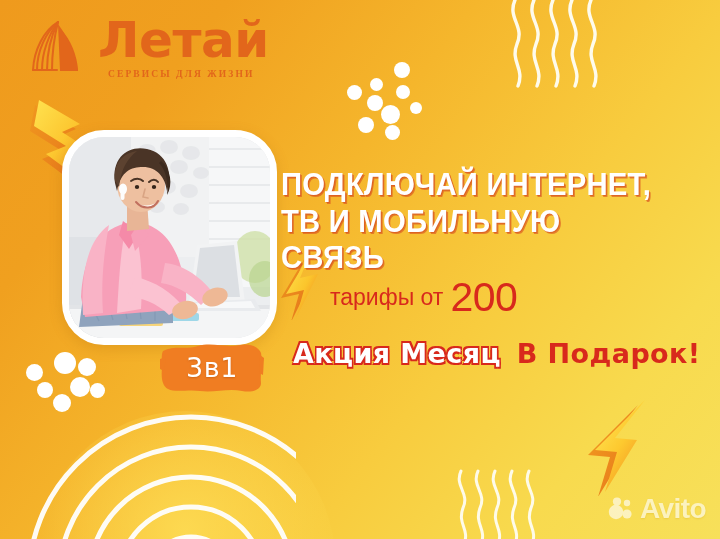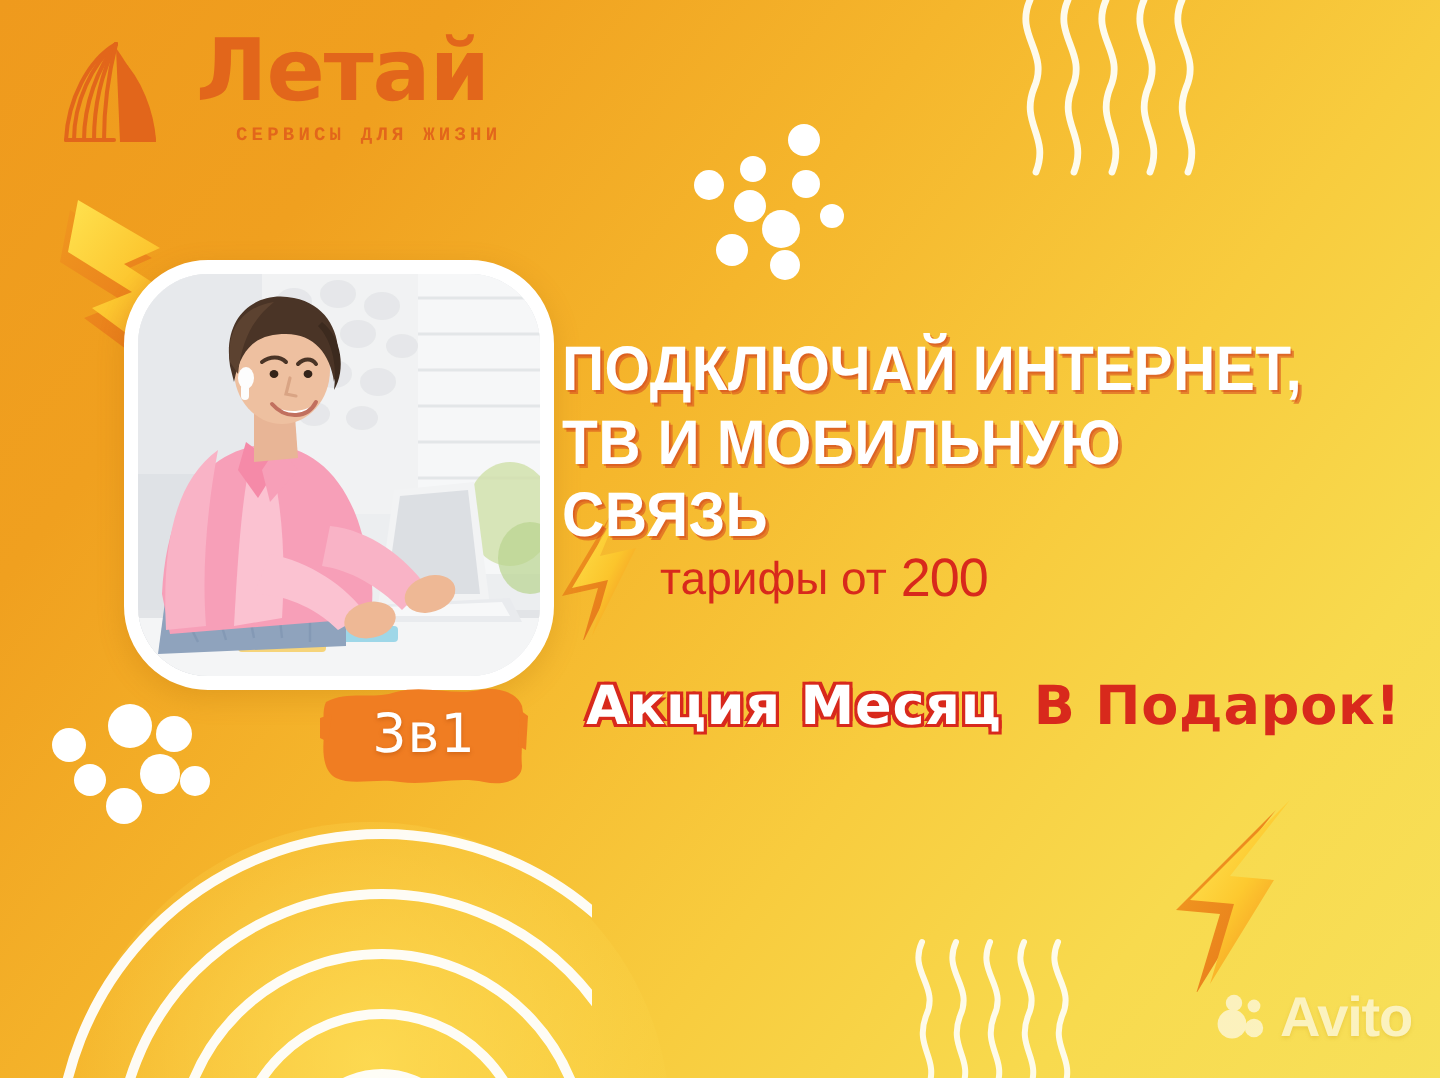--- a/index.html
+++ b/index.html
@@ -51,29 +51,29 @@
   .bolt{ position:absolute; }
 
   
   .logo{
     position:absolute; left:26px; top:16px;
     display:flex; align-items:flex-start; gap:10px;
   }
   .logo-mark{ margin-top:2px; }
   .logo-text{ display:flex; flex-direction:column; }
   .logo-word{
-    font-size:43px; font-weight:700; color:#e2661b;
+    font-size:50px; font-weight:700; color:#e2661b;
     letter-spacing:-.5px; line-height:.96;
     font-family:"DejaVu Sans", sans-serif;
   }
   .logo-tag{
-    margin-top:5px; margin-left:20px;
+    margin-top:5px; margin-left:10px;
     font-size:9.5px; font-weight:700; color:#e2661b;
     letter-spacing:2.1px;
-    font-family:Liberation Mono, monospace;
+    font-family:Liberation Serif, serif;
   }
 
   
   .photo-card{
     position:absolute; left:62px; top:130px;
     width:215px; height:215px;
     border-radius:42px;
     border:7px solid #ffffff;
     overflow:hidden;
     box-shadow:0 4px 14px rgba(160,90,0,.20);
@@ -117,21 +117,21 @@
   
   .tariff{
     position:absolute; left:330px; top:274px;
     color:#d8291c;
     font-size:23px; font-weight:400;
     font-family:"Liberation Sans", sans-serif;
     display:flex; align-items:center; gap:7px;
     white-space:nowrap;
   }
   .tariff .big{
-    font-size:27px; font-weight:400; letter-spacing:-.5px;
+    font-size:41px; font-weight:400; letter-spacing:-.5px;
   }
 
   
   .promo{
     position:absolute; left:293px; top:338px;
     font-family:"DejaVu Sans", sans-serif;
     font-weight:700;
     font-size:27px;
     letter-spacing:.4px;
     white-space:nowrap;

